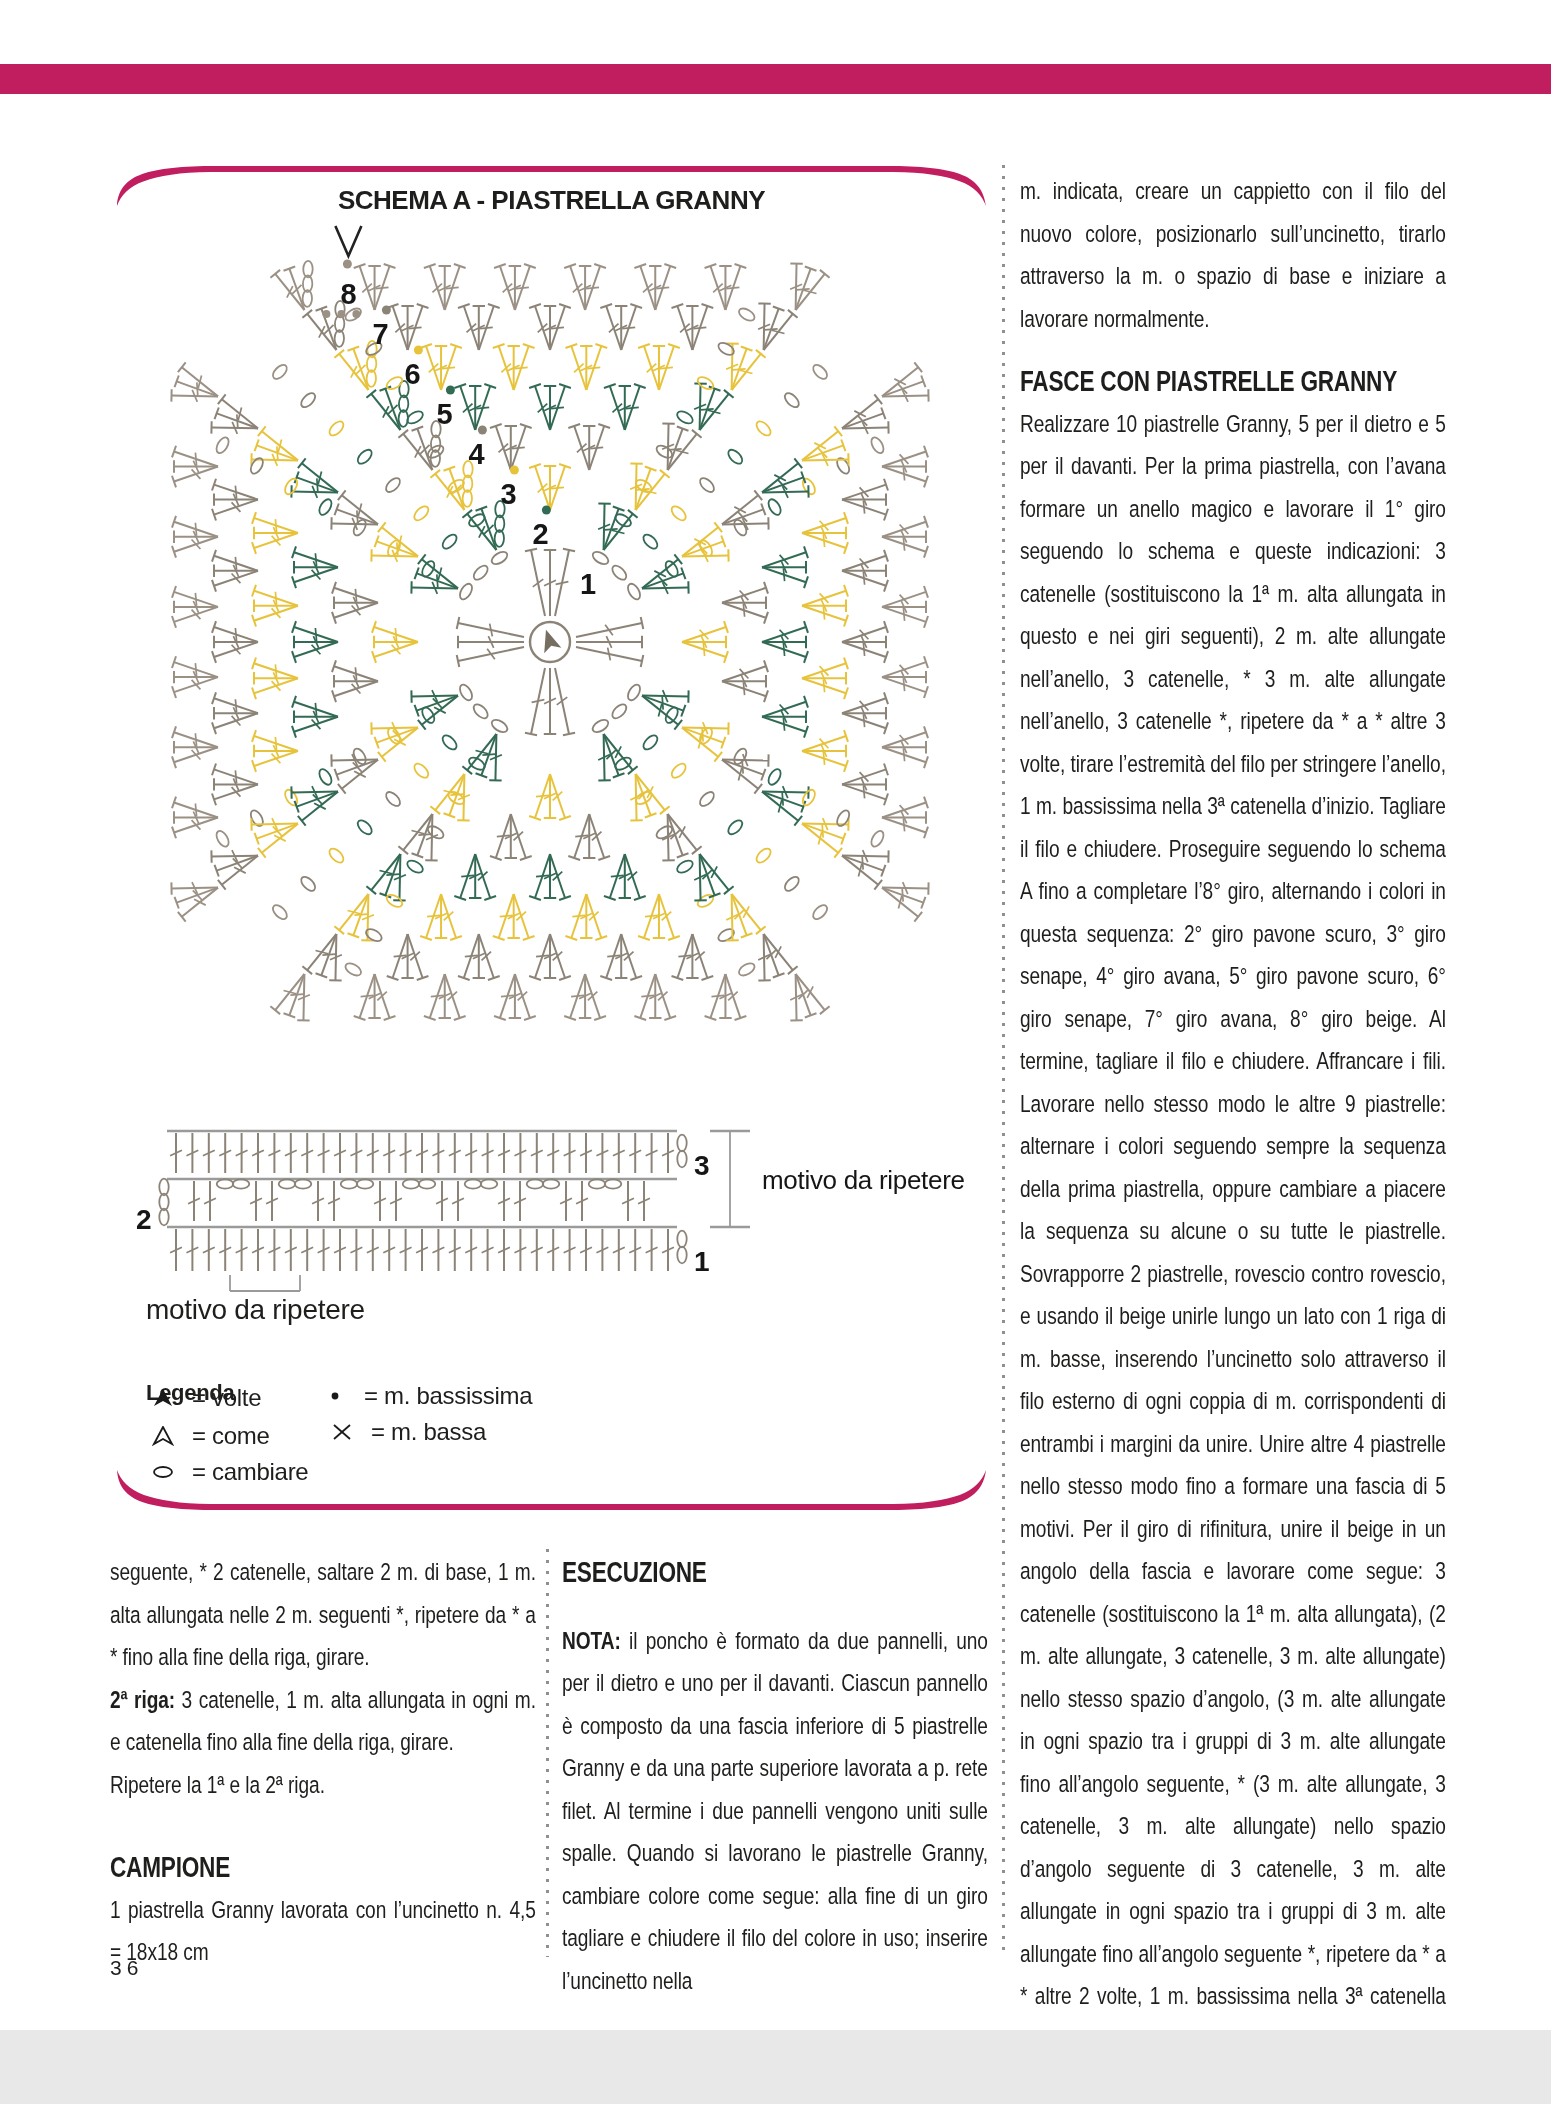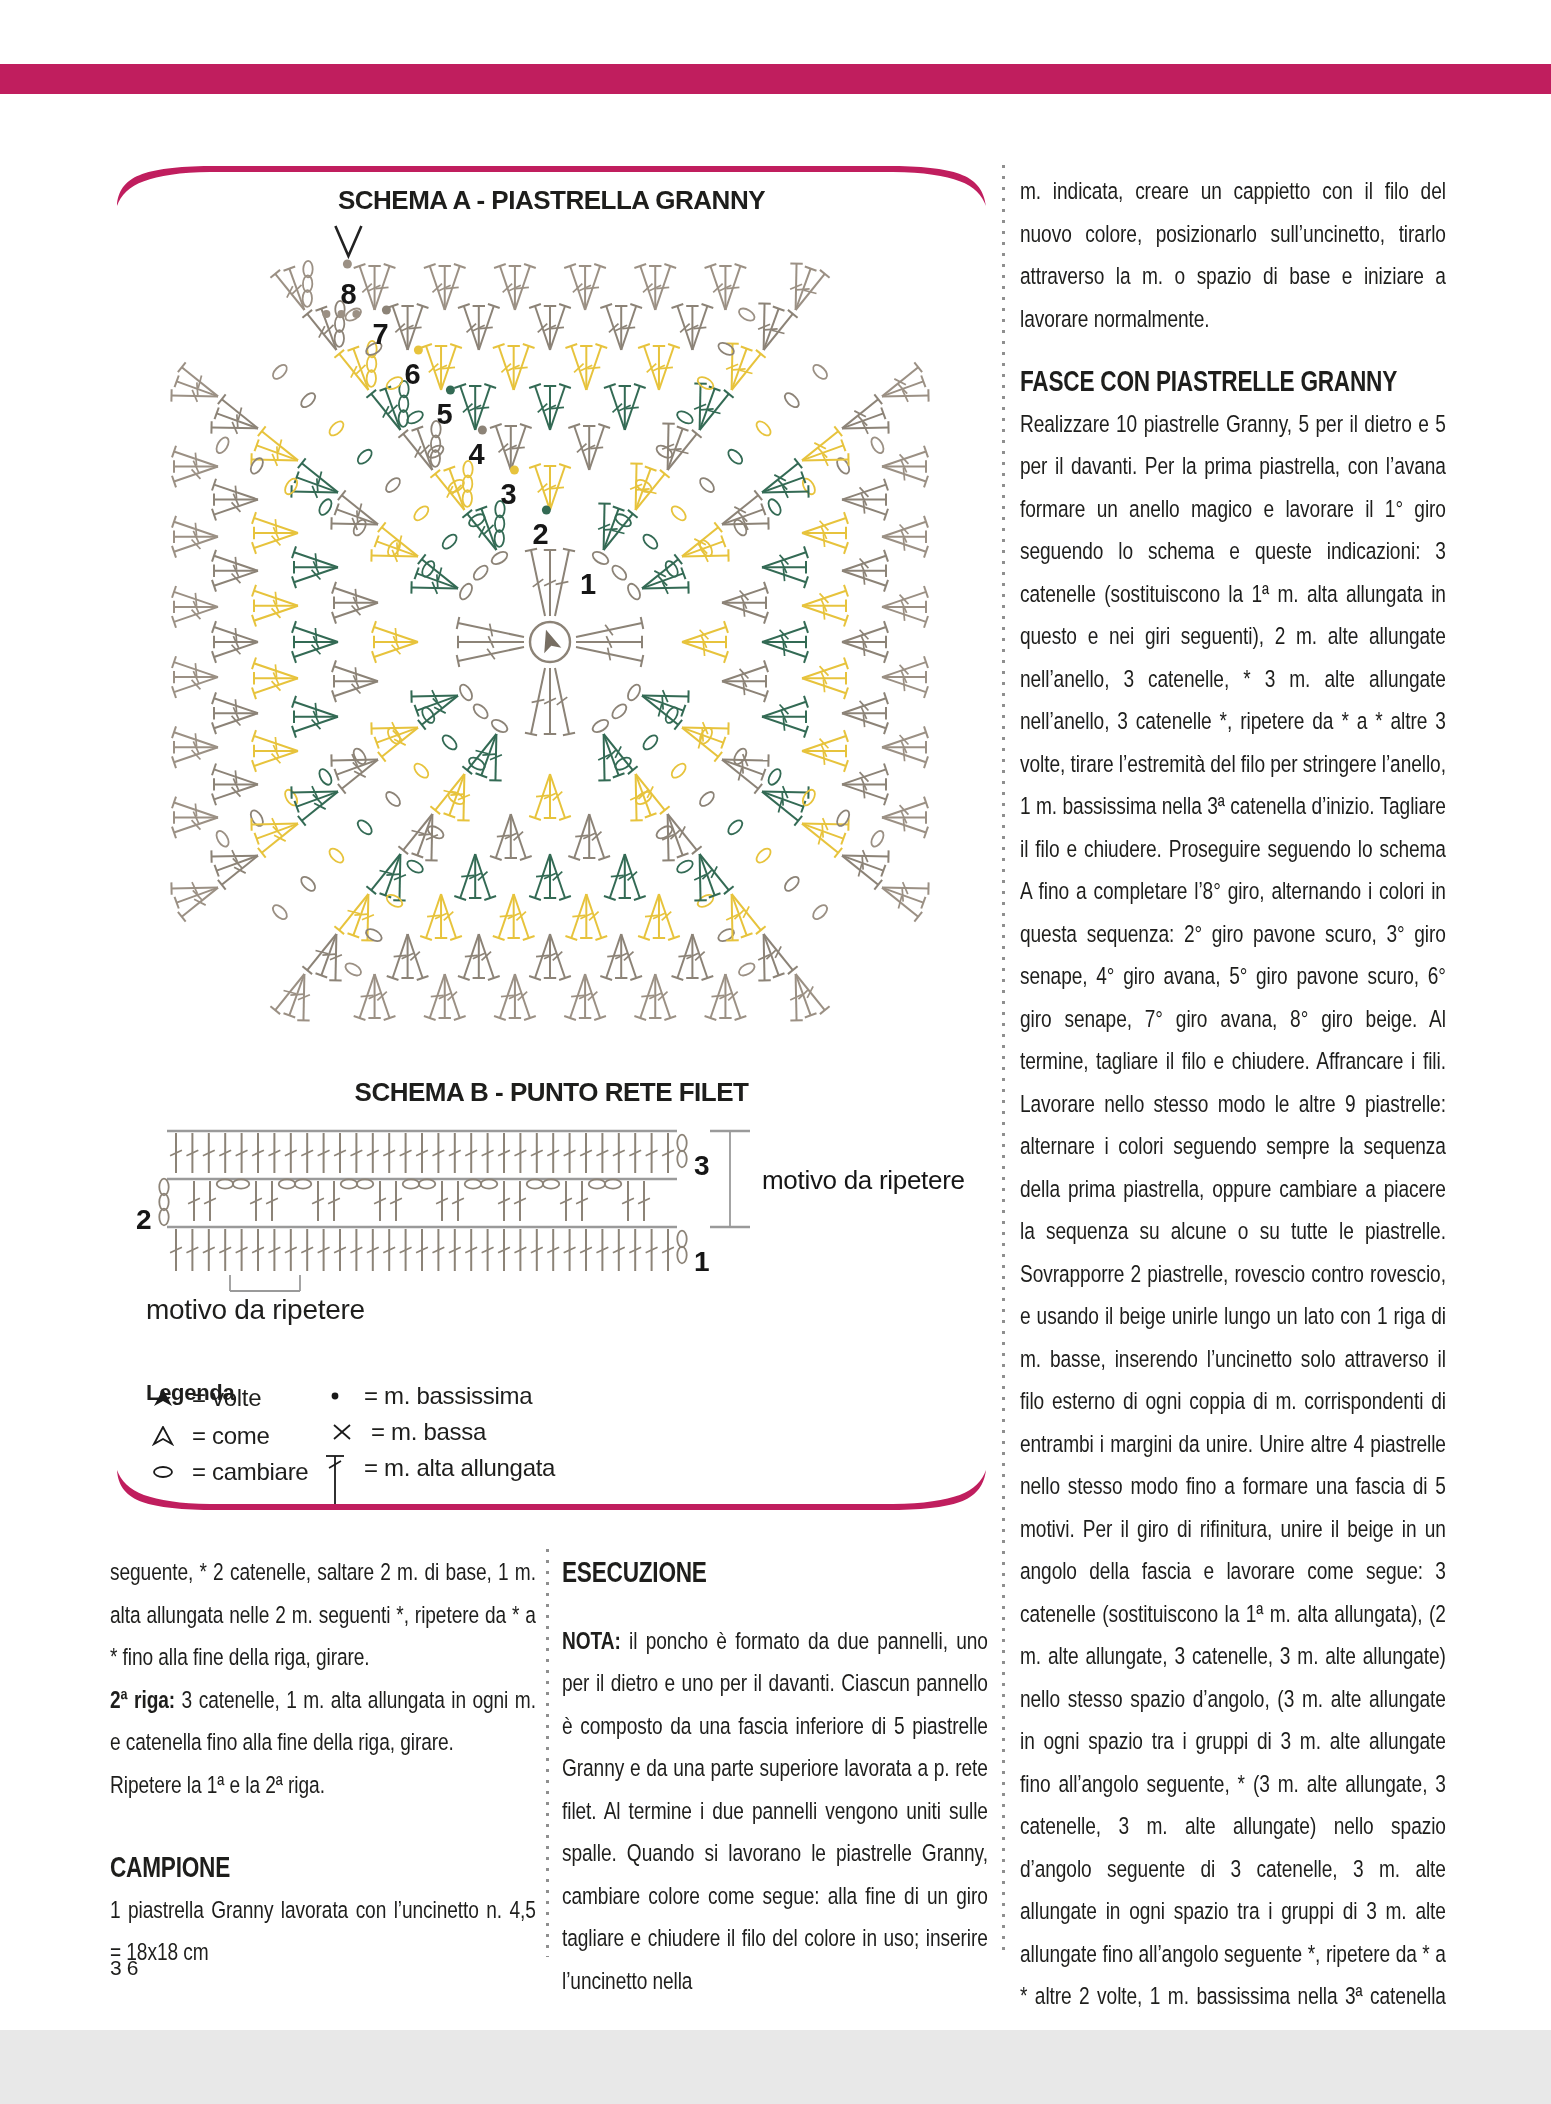--- a/index.html
+++ b/index.html
@@ -1579,21 +1579,20 @@
         <text x="262.4" y="132" fill="#161616" font-size="29" font-weight="600">7</text>
         <circle cx="276.4" cy="98" r="4.5" fill="#8C8377"></circle>
         <text x="230.39999999999998" y="92" fill="#161616" font-size="29" font-weight="600">8</text>
         <circle cx="237.39999999999998" cy="52" r="4.5" fill="#9B9084"></circle>
         <polyline points="225.39999999999998,14 238.39999999999998,44 251.39999999999998,14" fill="none" stroke="#222" stroke-width="2.6"></polyline>
         <circle cx="216.39999999999998" cy="102" r="4" fill="#9B9084"></circle>
         <circle cx="231.39999999999998" cy="102" r="4" fill="#9B9084"></circle>
         <circle cx="246.39999999999998" cy="102" r="4" fill="#9B9084"></circle>
       </svg></div>
 
-  <div class="schema-title" id="titleB">SCHEMA B - PUNTO RETE FILET</div>
   <div id="schemaB"><svg viewBox="0 0 883 205" width="883" height="205">
         <line x1="57" y1="18" x2="567" y2="18" stroke="#9a9a9a" stroke-width="2.6"></line>
         <line x1="57" y1="66" x2="567" y2="66" stroke="#9a9a9a" stroke-width="2.6"></line>
         <line x1="57" y1="114" x2="567" y2="114" stroke="#9a9a9a" stroke-width="2.6"></line>
         <line x1="66" y1="60" x2="66" y2="20" stroke="#8C8377" stroke-width="2"></line>
         <line x1="60.06703438830661" y1="42.65516836574702" x2="71.93296561169339" y2="37.34483163425298" stroke="#8C8377" stroke-width="1.7"></line>
         <line x1="66" y1="158" x2="66" y2="116" stroke="#8C8377" stroke-width="2"></line>
         <line x1="60.06703438830661" y1="139.65516836574702" x2="71.93296561169339" y2="134.34483163425298" stroke="#8C8377" stroke-width="1.7"></line>
         <line x1="82.4" y1="60" x2="82.4" y2="20" stroke="#8C8377" stroke-width="2"></line>
         <line x1="76.46703438830662" y1="42.65516836574702" x2="88.3329656116934" y2="37.34483163425298" stroke="#8C8377" stroke-width="1.7"></line>
@@ -1819,30 +1818,20 @@
   </div>
   <div class="lg-item" style="left:325px;top:1418px">
     <span class="lg-sym">
       <svg width="22" height="20" viewBox="0 0 22 20">
           <line x1="3" y1="3" x2="19" y2="17" stroke="#1a1a1a" stroke-width="1.8"></line>
           <line x1="3" y1="17" x2="19" y2="3" stroke="#1a1a1a" stroke-width="1.8"></line>
         </svg>
     </span>
     <span>= m. bassa</span>
   </div>
-  <div class="lg-item" style="left:318px;top:1452px;align-items:flex-start;">
-    <span class="lg-sym">
-      <svg width="24" height="56" viewBox="0 0 24 56">
-          <line x1="12" y1="4" x2="12" y2="52" stroke="#1a1a1a" stroke-width="1.8"></line>
-          <line x1="3" y1="4" x2="21" y2="4" stroke="#1a1a1a" stroke-width="1.8"></line>
-          <line x1="6" y1="16" x2="18" y2="9" stroke="#1a1a1a" stroke-width="1.6"></line>
-        </svg>
-    </span>
-    <span style="margin-top:2px">= m. alta allungata</span>
-  </div>
 
   <div class="dot-sep" id="sepLong"></div>
   <div class="dot-sep" id="sepShort"></div>
 
   <div class="col" id="colA">
     <p>seguente, * 2 catenelle, saltare 2 m. di base, 1 m. alta allungata nelle 2 m. seguenti *, ripetere da * a * fino alla fine della riga, girare.</p>
     <p><b>2ª riga:</b><span> 3 catenelle, 1 m. alta allungata in ogni m. e catenella fino alla fine della riga, girare.</span></p>
     <p>Ripetere la 1ª e la 2ª riga.</p>
     <div class="gap-lg"></div>
     <p class="h1">CAMPIONE</p>

